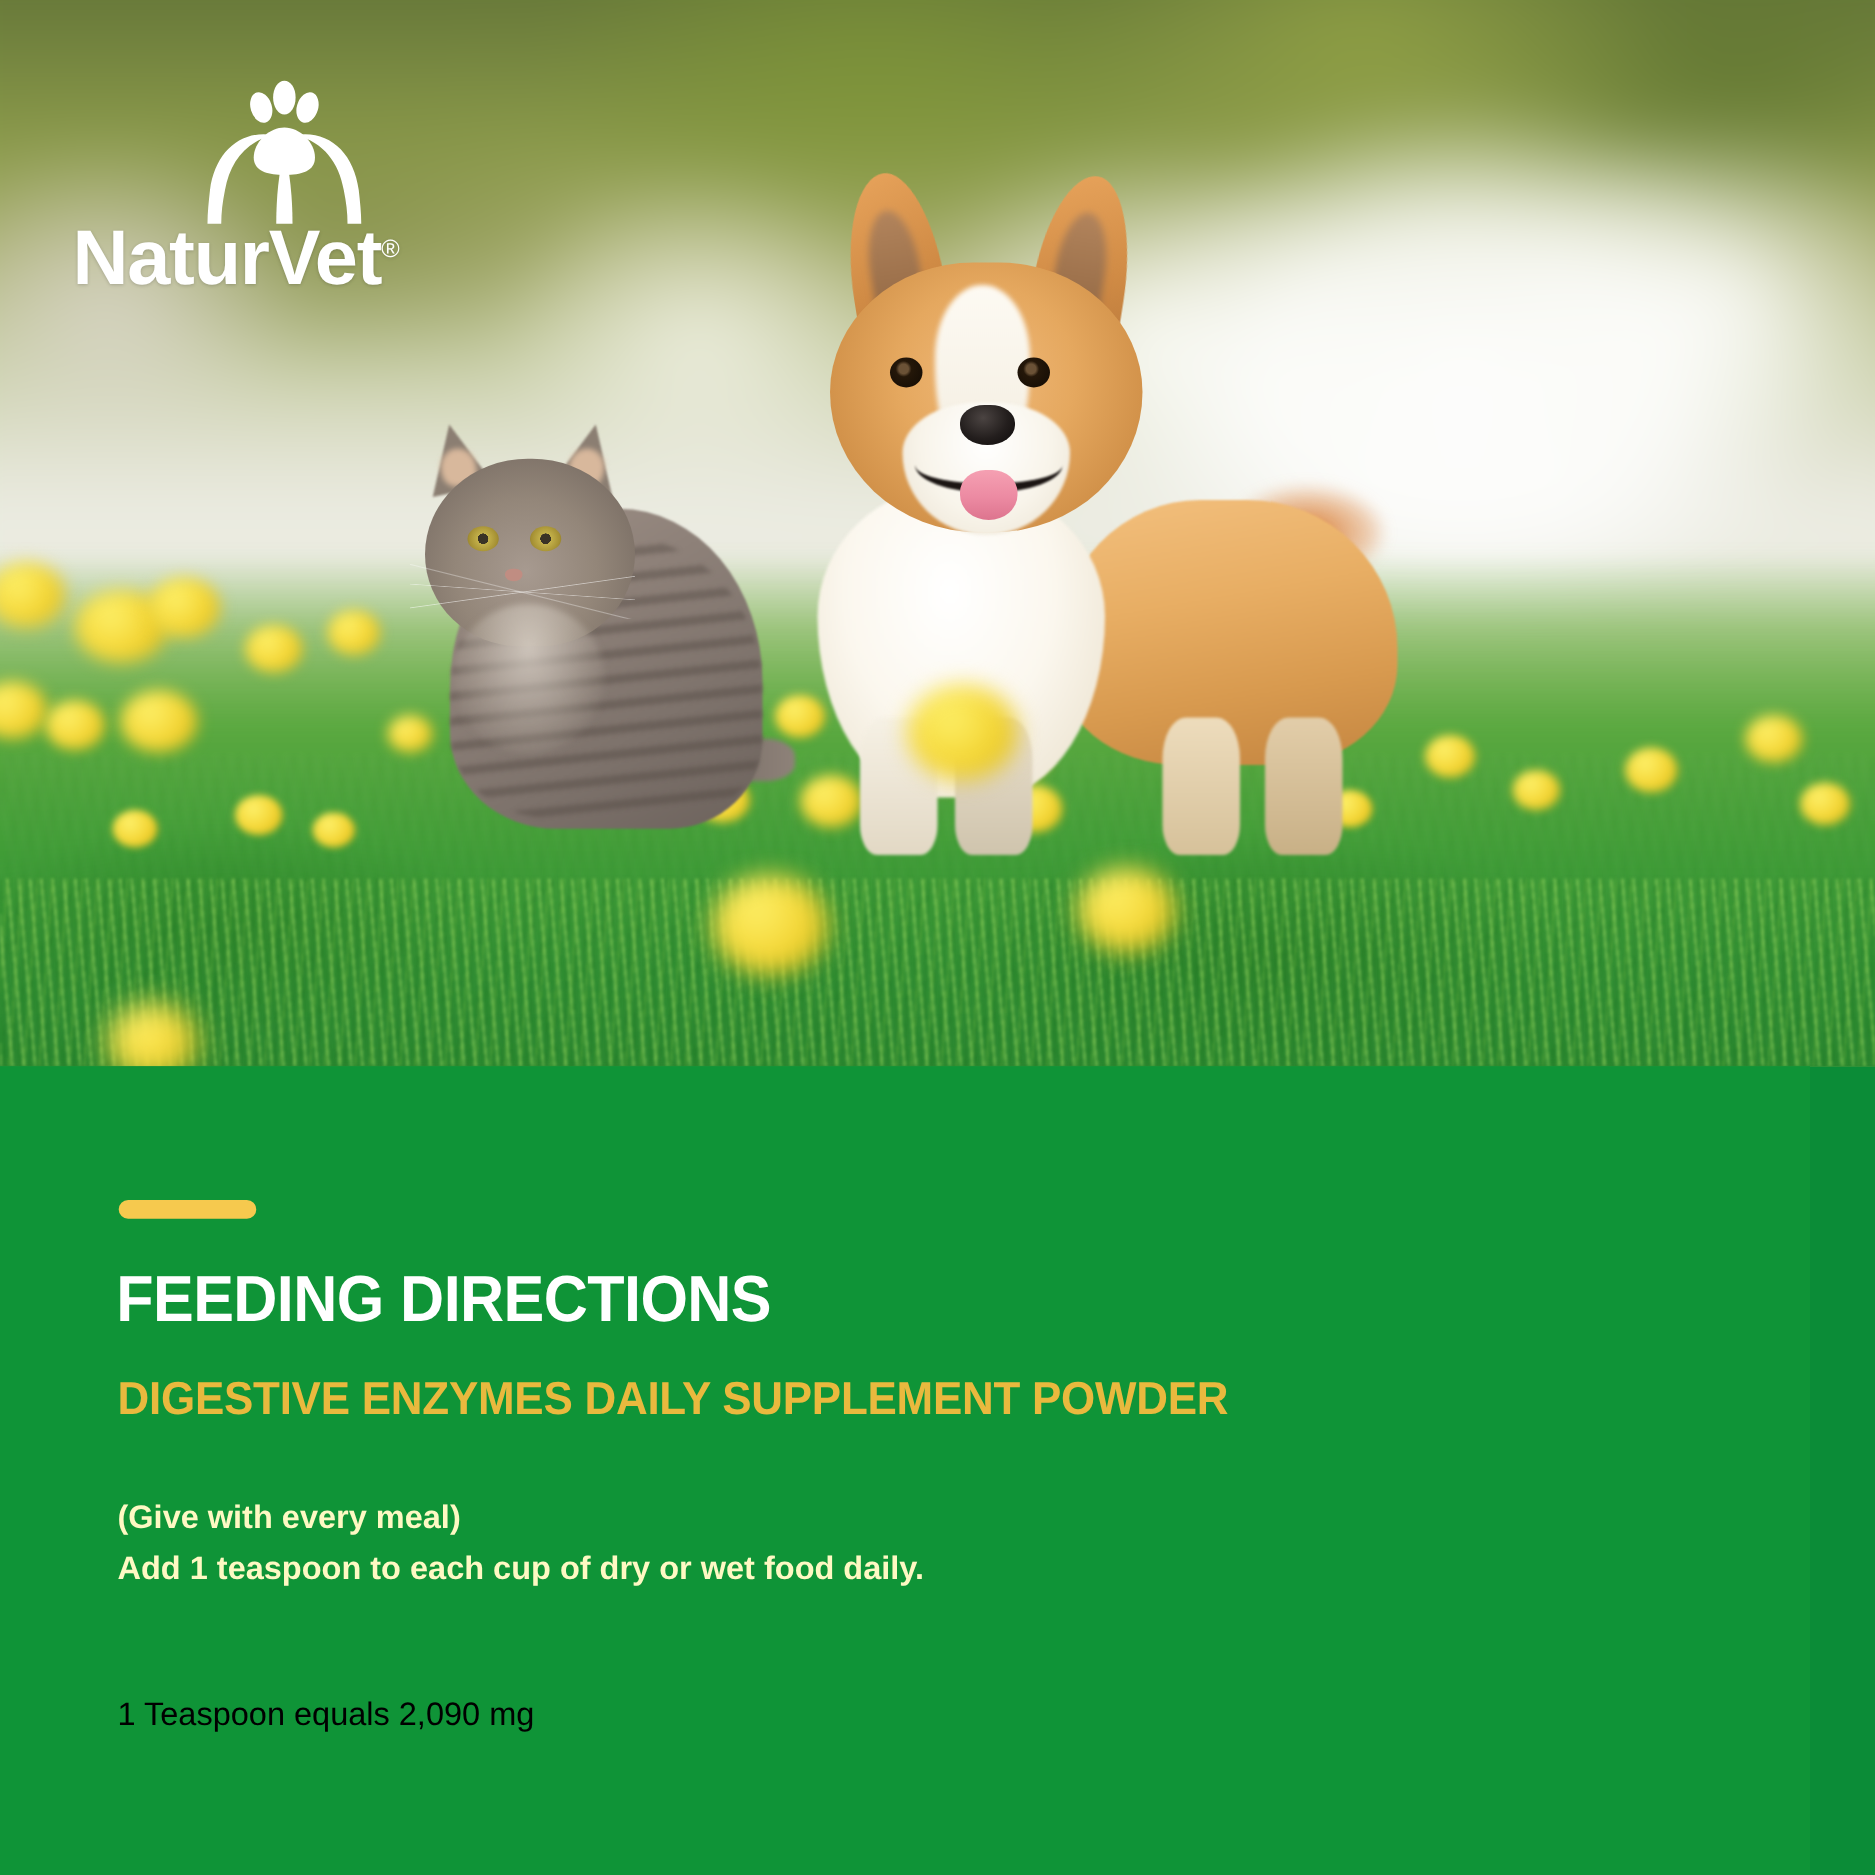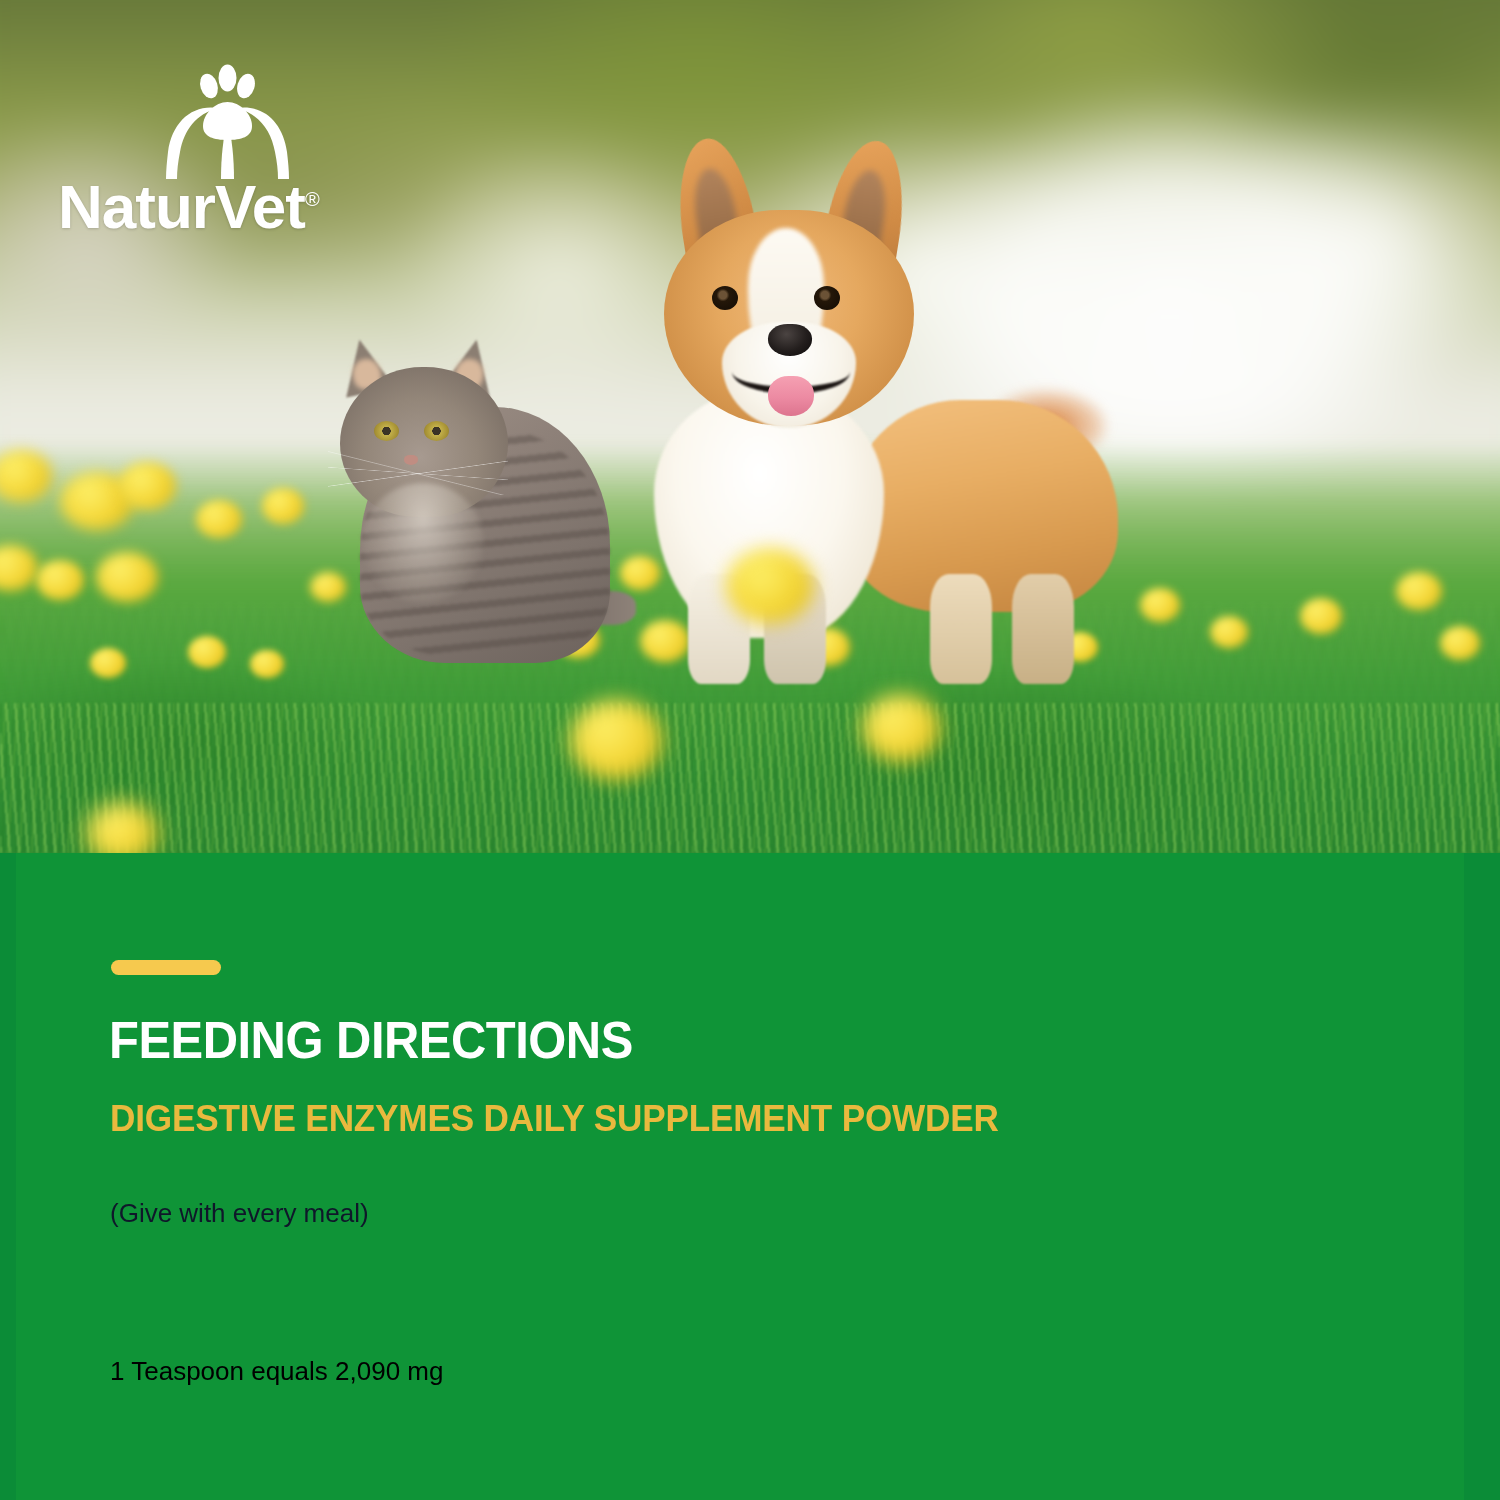--- a/index.html
+++ b/index.html
@@ -230,21 +230,21 @@
     font-size:62px; font-weight:700; letter-spacing:-1px;
     line-height:1;
     text-shadow:0 1px 3px rgba(0,0,0,.18);
   }
   .logo .reg {
     font-size:20px; vertical-align:super; font-weight:400; letter-spacing:0;
   }
 
   
   .panel {
-    position:absolute; left:16px; top:853px; width:1448px; height:647px;
+    position:absolute; left:0; top:853px; width:1448px; height:647px;
     background:#0f9437;
   }
   .accent-bar {
     position:absolute; left:95px; top:107px;
     width:110px; height:15px; border-radius:8px;
     background:#f6c94e;
   }
   .heading {
     position:absolute; left:93px; top:161px;
     color:#ffffff;
@@ -254,22 +254,22 @@
   }
   .subheading {
     position:absolute; left:94px; top:247px;
     color:#e9b93e;
     font-size:37px; font-weight:700; letter-spacing:-.2px;
     line-height:1; white-space:nowrap;
     transform:scaleX(.95); transform-origin:left center;
   }
   .body-text {
     position:absolute; left:94px; top:340px;
-    color:#0f172a;
-    font-size:26px; font-weight:400; line-height:41px;
+    color:#fef9c3;
+    font-size:26px; font-weight:700; line-height:41px;
   }
   .body-text .line { white-space:nowrap; }
   .footnote {
     position:absolute; left:94px; top:505px;
     color:#000000;
     font-size:26px; font-weight:400; line-height:1; white-space:nowrap;
   }
 </style>
 </head>
 <body>
@@ -379,18 +379,19 @@
   </div>
 
   <div class="panel">
     <div class="accent-bar"></div>
 
     <div class="heading">FEEDING DIRECTIONS</div>
     <div class="subheading">DIGESTIVE ENZYMES DAILY SUPPLEMENT POWDER</div>
 
     <div class="body-text">
       <div class="line">(Give with every meal)</div>
+      <div class="line">Add 1 teaspoon to each cup of dry or wet food daily.</div>
     </div>
 
     <div class="footnote">1 Teaspoon equals 2,090 mg</div>
   </div>
 
 </div>
 
 </body></html>

